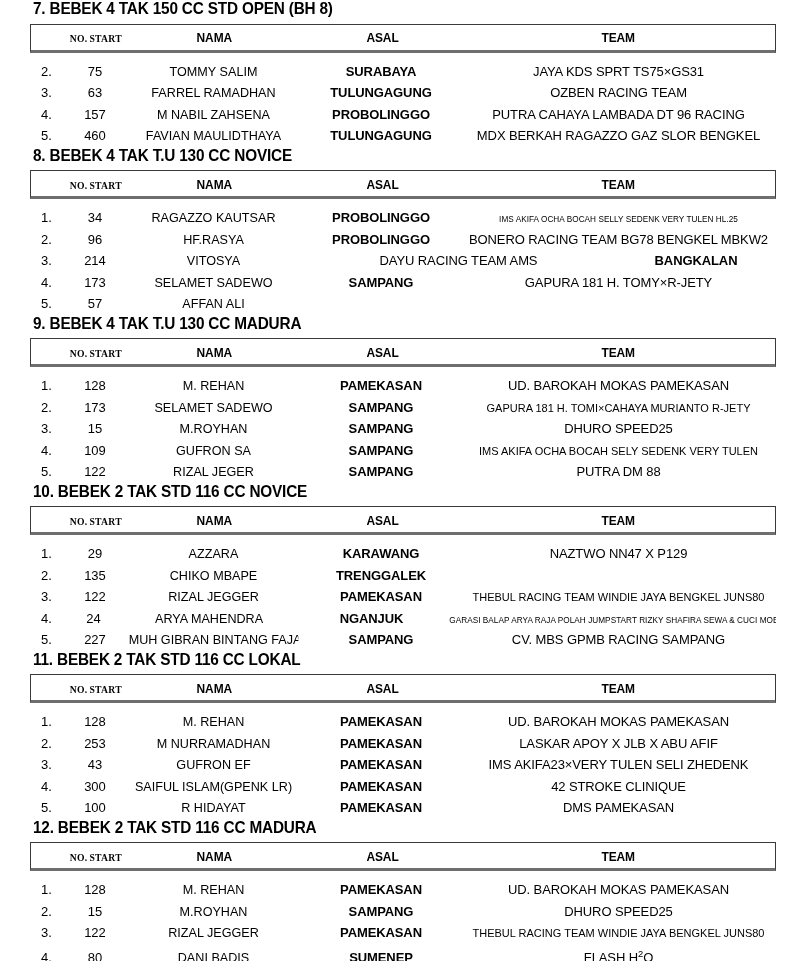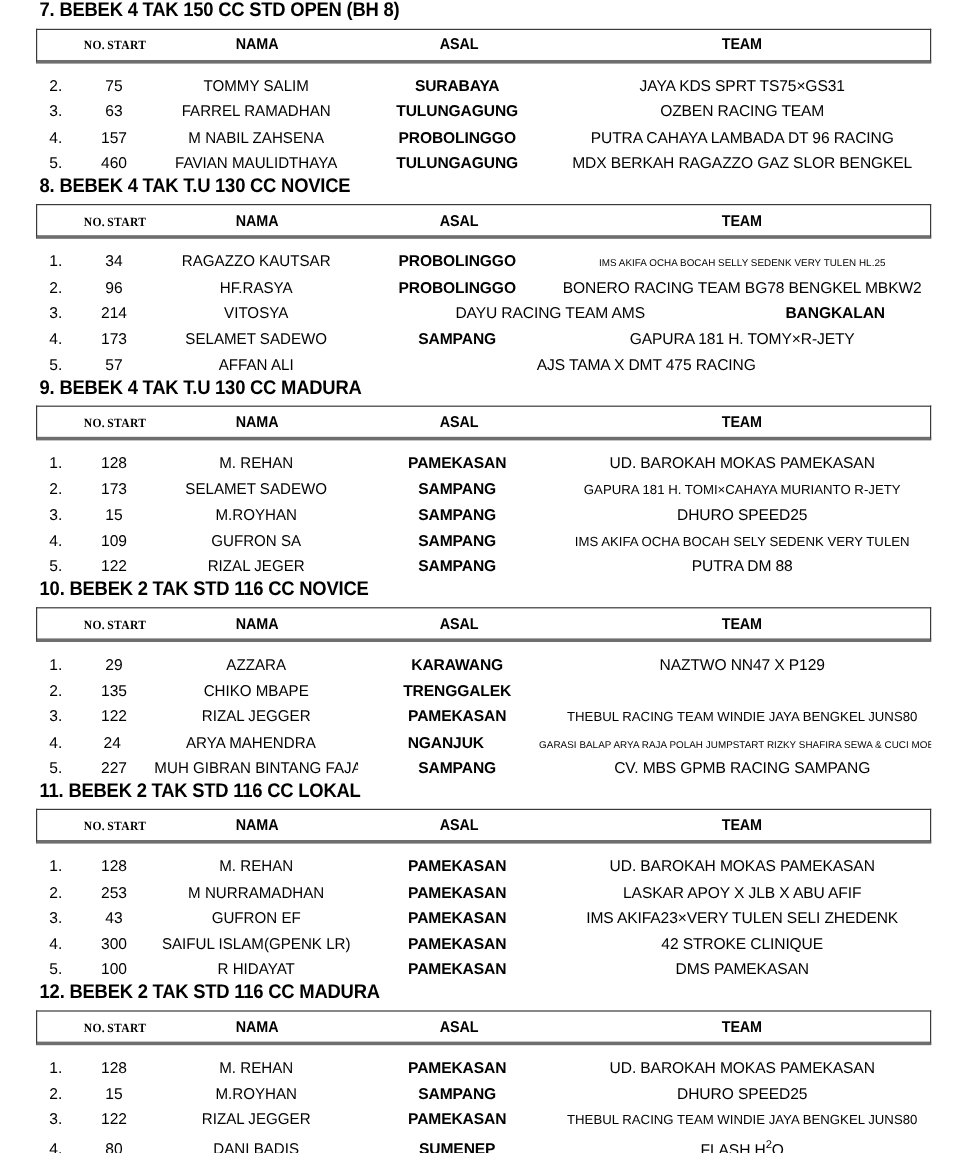--- a/index.html
+++ b/index.html
@@ -217,21 +217,20 @@
             <div class="cell c-idx v-idx">4.</div>
             <div class="cell c-no v-no">173</div>
             <div class="cell c-nama v-nama">SELAMET SADEWO</div>
             <div class="cell c-asal v-asal">SAMPANG</div>
             <div class="cell c-team v-team">GAPURA 181 H. TOMY×R-JETY</div>
           </div>
           <div class="row">
             <div class="cell c-idx v-idx">5.</div>
             <div class="cell c-no v-no">57</div>
             <div class="cell c-nama v-nama">AFFAN ALI</div>
-            <div class="cell c-team v-team">AJS TAMA X DMT 475 RACING</div>
           </div>
         </div>
       </div>
       <div class="section">
         <div class="section-title">9. BEBEK 4 TAK T.U 130 CC MADURA</div>
         <div class="table-box">
           <div class="hdr-row">
             <div class="cell c-idx"></div>
             <div class="cell c-no hdr-nostart"><div class="hdr-label">NO.</div><div class="hdr-label">START</div></div>
             <div class="cell c-nama hdr-nama"><span class="hdr-label">NAMA</span></div>

